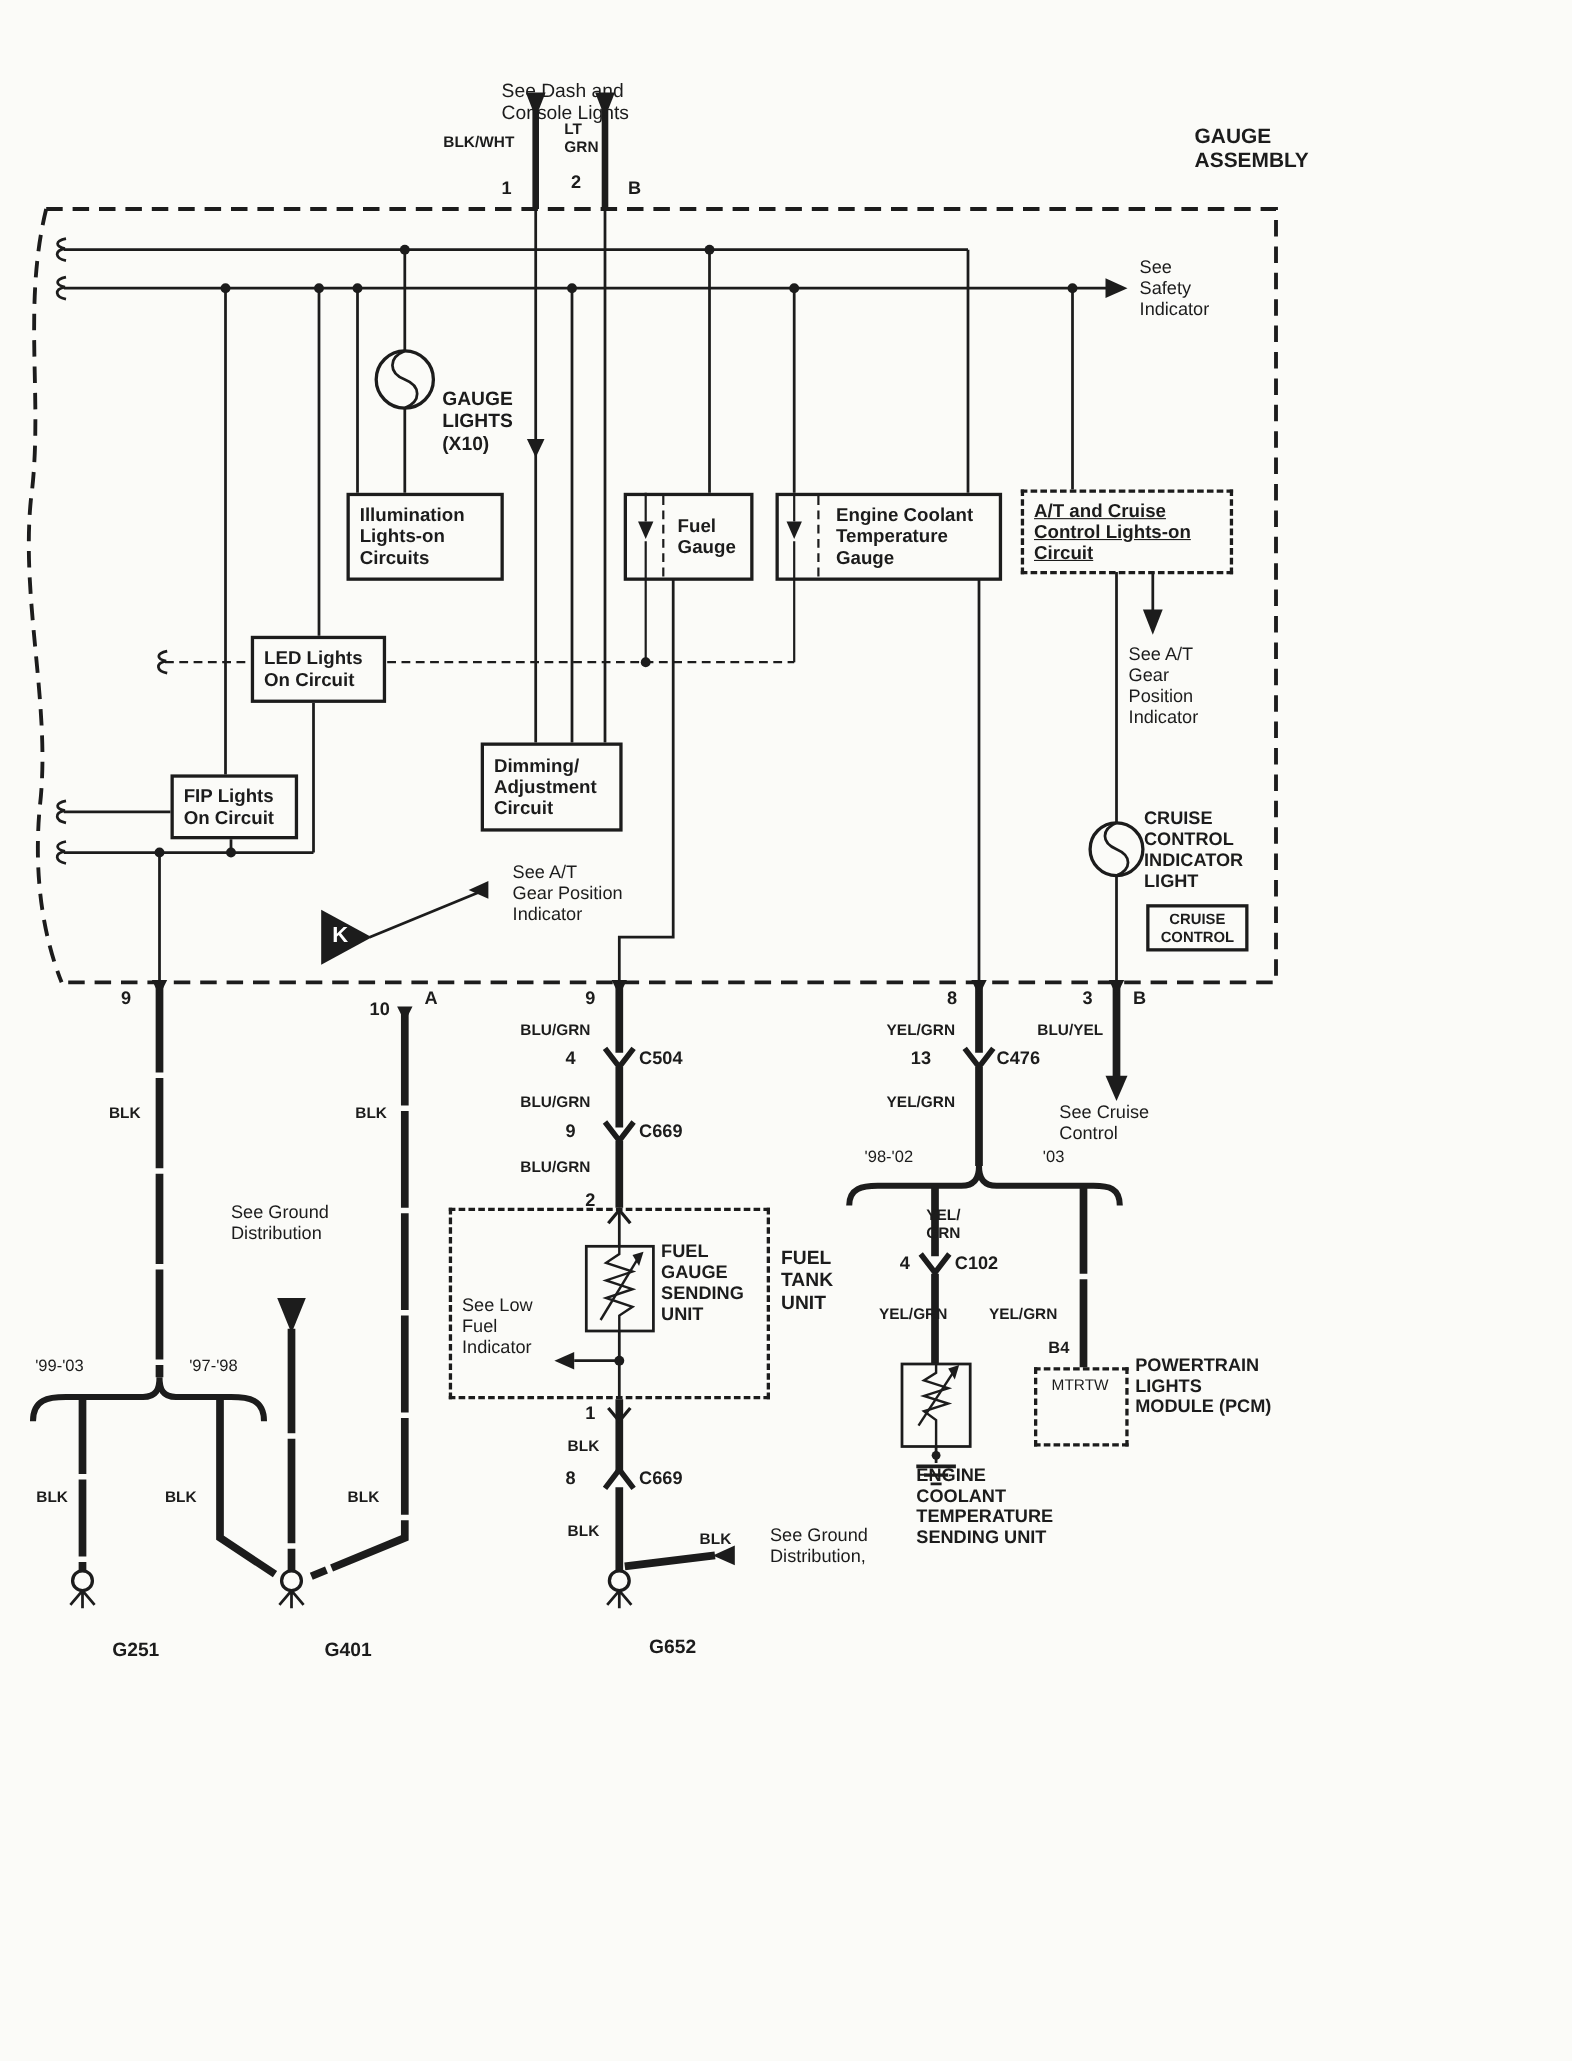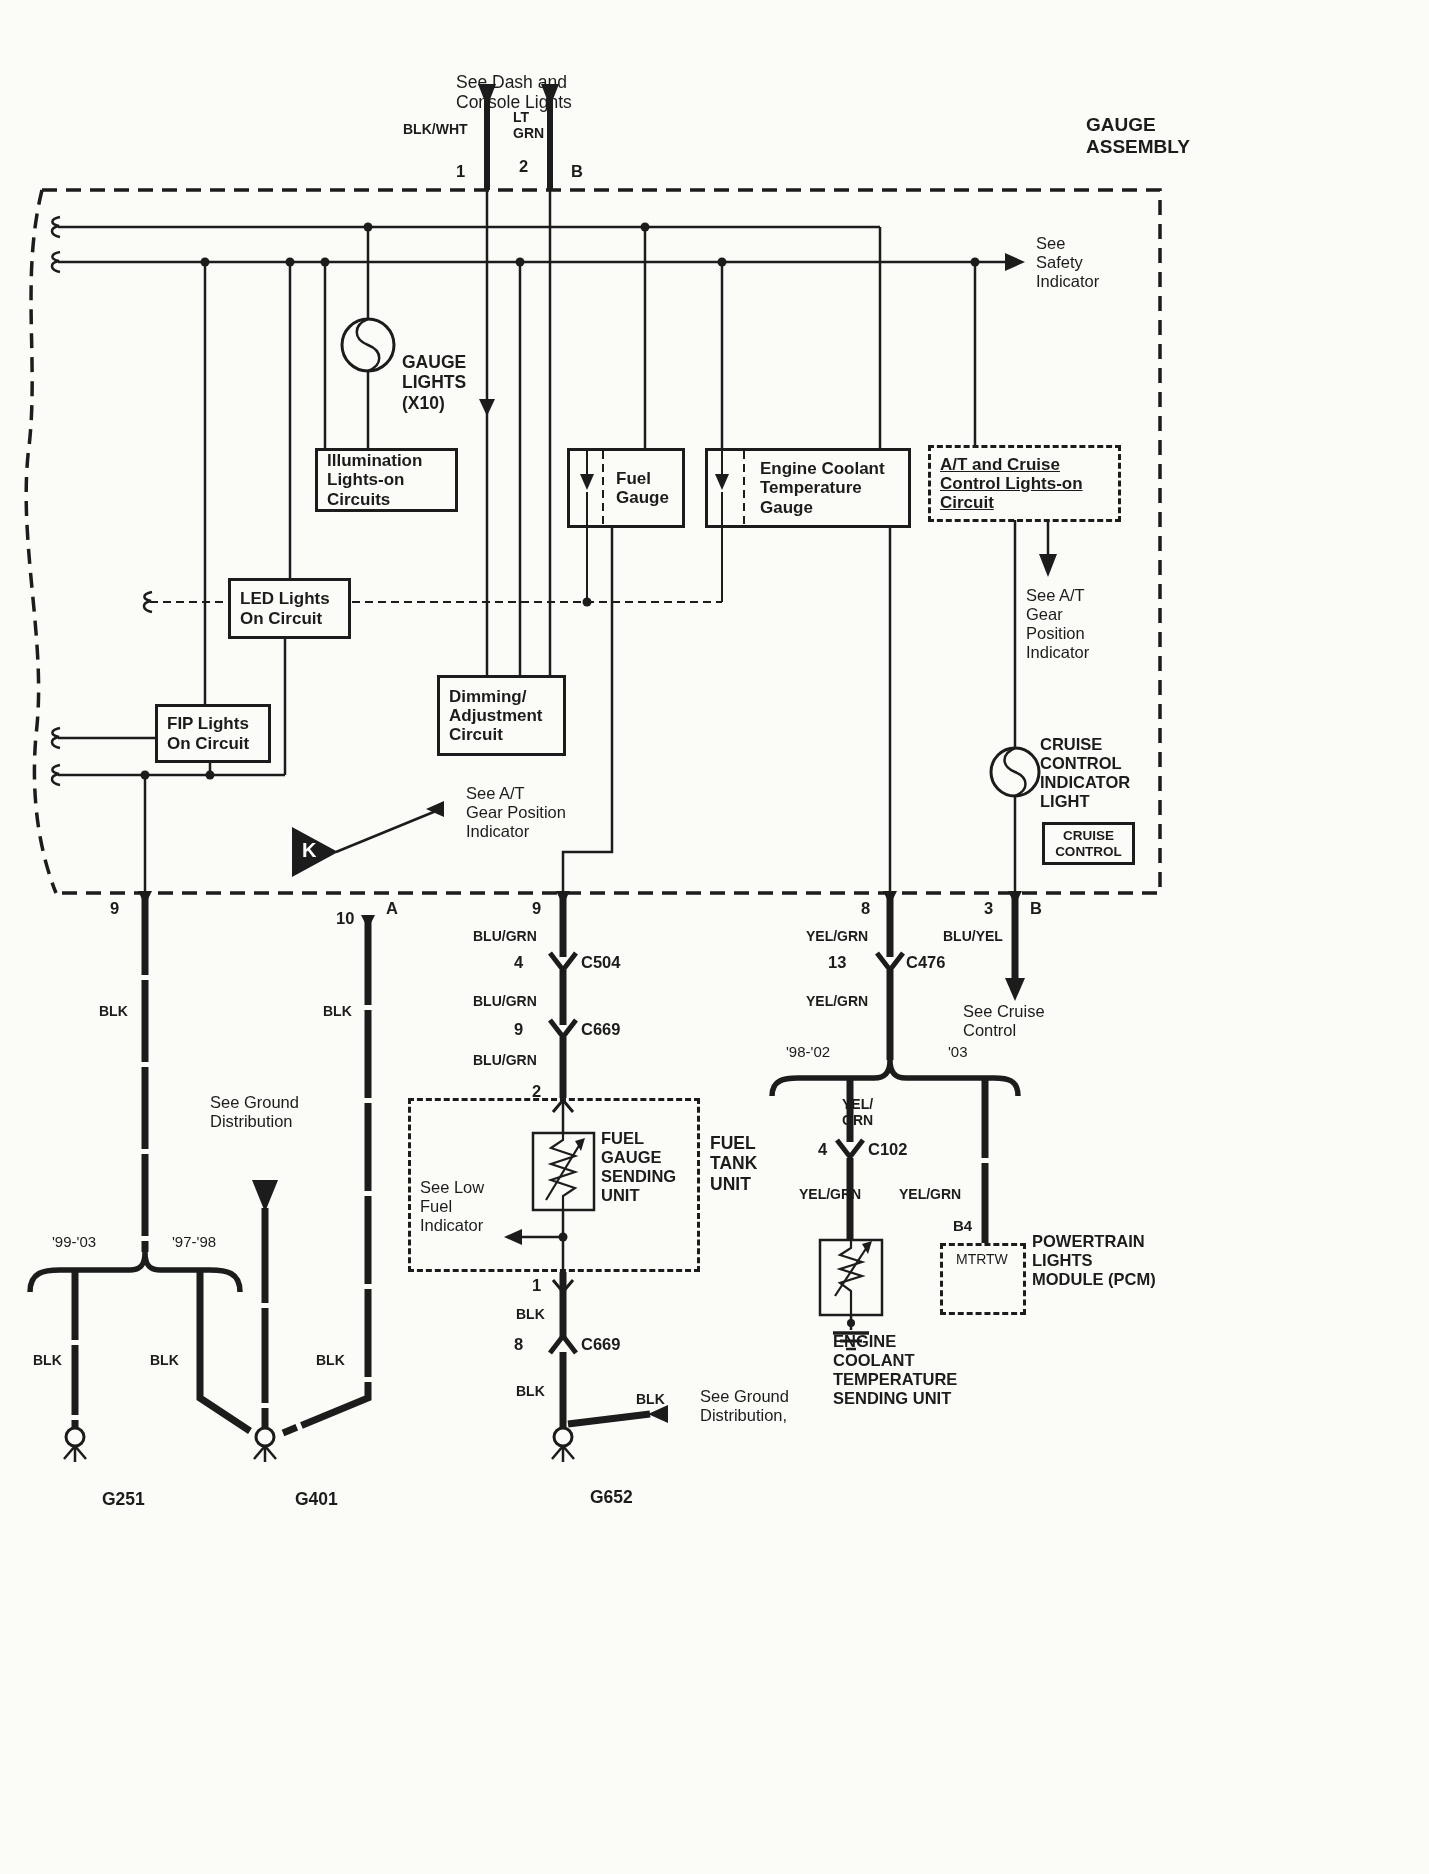--- a/index.html
+++ b/index.html
@@ -157,21 +157,21 @@
       <circle cx="722" cy="262" r="4.5"></circle>
         <circle cx="975" cy="262" r="4.5"></circle>
       <circle cx="145" cy="775" r="4.5"></circle>
         <circle cx="210" cy="775" r="4.5"></circle>
       <circle cx="587" cy="602" r="4.5"></circle>
         <circle cx="563" cy="1237" r="4.5"></circle>
       <circle cx="851" cy="1323" r="4"></circle>
     </g>
   </svg>
 
-  <div class="cbox" style="left:315px;top:448px;width:143px;height:64px">
+  <div class="cbox" style="left:315px;top:448px;width:143px;height:80px">
     <div>Illumination
 Lights-on
 Circuits</div></div>
   <div class="cbox" style="left:567px;top:448px;width:118px;height:80px;padding-left:46px">
     <div>Fuel
 Gauge</div></div>
   <div class="cbox" style="left:705px;top:448px;width:206px;height:80px;padding-left:52px">
     <div>Engine Coolant
 Temperature
 Gauge</div></div>
@@ -229,21 +229,21 @@
   <div class="lb b" style="left:386px;top:899px">A</div>
   <div class="lb b" style="left:532px;top:899px">9</div>
   <div class="lb b" style="left:861px;top:899px">8</div>
   <div class="lb b" style="left:984px;top:899px">3</div>
   <div class="lb b" style="left:1030px;top:899px">B</div>
 
   <div class="lb b f13" style="left:99px;top:1003px">BLK</div>
   <div class="lb b f13" style="left:323px;top:1003px">BLK</div>
   <div class="lb" style="left:210px;top:1093px">See Ground
 Distribution</div>
-  <div class="lb f15" style="left:52px;top:1233px">'99-'03</div>
+  <div class="lb f15" style="left:32px;top:1233px">'99-'03</div>
   <div class="lb f15" style="left:172px;top:1233px">'97-'98</div>
   <div class="lb b f13" style="left:33px;top:1352px">BLK</div>
   <div class="lb b f13" style="left:150px;top:1352px">BLK</div>
   <div class="lb b f13" style="left:316px;top:1352px">BLK</div>
   <div class="lb b f17" style="left:102px;top:1450px">G251</div>
   <div class="lb b f17" style="left:295px;top:1450px">G401</div>
 
   <div class="lb b f13" style="left:473px;top:928px">BLU/GRN</div>
   <div class="lb b" style="left:514px;top:953px">4</div>
   <div class="lb b" style="left:581px;top:953px">C504</div>

